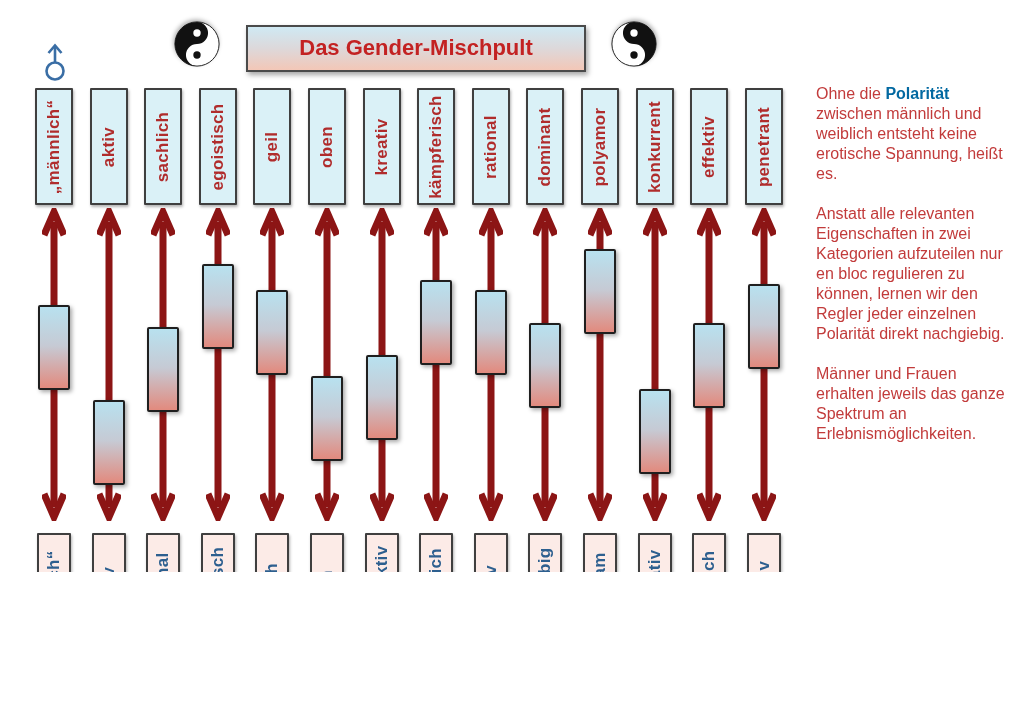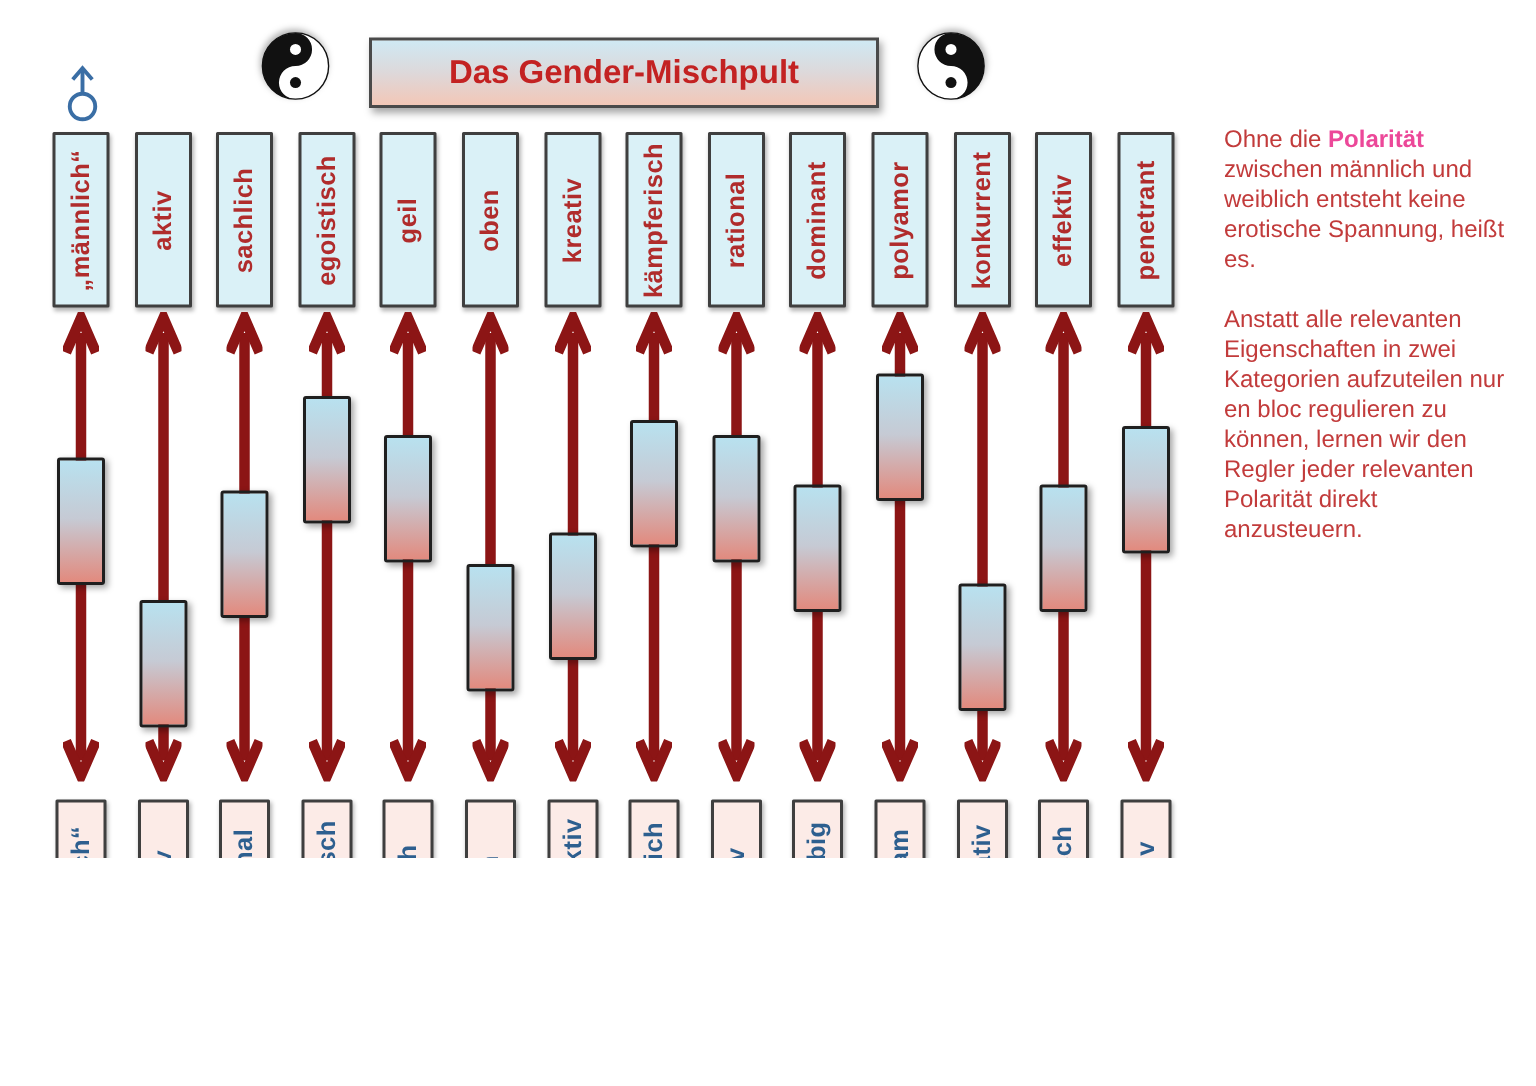--- a/index.html
+++ b/index.html
@@ -34,21 +34,21 @@
   .arrow{position:absolute;left:7px;top:120px;}
   .handle{position:absolute;left:3px;width:32px;height:85px;box-sizing:border-box;
     border:2px solid #1f1f1f;border-radius:2px;
     background:linear-gradient(180deg,#b8e1ef 0%,#c6cad4 48%,#e28a7e 100%);
     box-shadow:2px 2px 4px rgba(0,0,0,.35);cursor:grab;}
 
   
   .sidebar{position:absolute;left:816px;top:84px;width:198px;
     font-size:16px;line-height:20px;color:#c23b3b;}
   .sidebar p{margin:0 0 20px 0;}
-  .sidebar b{color:#ec4899;}
+  .sidebar b{color:#0369a1;}
 
   
   .footer{position:absolute;left:616px;top:675px;font-size:16px;color:#c43b3b;}
   .logo{position:absolute;left:941px;top:654px;width:56px;height:56px;border-radius:50%;
     background:#ffffff;box-shadow:0 2px 4px rgba(0,0,0,.35);}
 </style>
 </head>
 <body>
 
 <div class="page">
@@ -290,21 +290,22 @@
       </svg>
       <div class="handle" style="top: 195.8px;"></div>
       <div class="bottom-box">
         <span class="vtext bottom-label">rezeptiv</span>
       </div>
     </div>
   </div>
 
   <div class="sidebar">
     <p><span>Ohne die </span><b>Polarität</b><span> zwischen männlich und weiblich entsteht keine erotische Spannung, heißt es.</span></p>
-    <p>Anstatt alle relevanten Eigenschaften in zwei Kategorien aufzuteilen nur en bloc regulieren zu können, lernen wir den Regler jeder relevanten Polarität direkt anzusteuern.</p>
+    <p>Anstatt alle relevanten Eigenschaften in zwei Kategorien aufzuteilen nur en bloc regulieren zu können, lernen wir den Regler jeder einzelnen Polarität direkt nachgiebig.</p>
+    <p>Männer und Frauen erhalten jeweils das ganze Spektrum an Erlebnismöglichkeiten.</p>
   </div>
 
   <div class="gender-symbol venus">
     <svg width="28" height="42" viewBox="0 0 28 42">
       <circle cx="14" cy="11" r="8.5" fill="none" stroke="#c0392b" stroke-width="2.8"></circle>
       <line x1="14" y1="19.5" x2="14" y2="38" stroke="#c0392b" stroke-width="2.8"></line>
       <line x1="6" y1="29" x2="22" y2="29" stroke="#c0392b" stroke-width="2.8"></line>
     </svg>
   </div>
 

